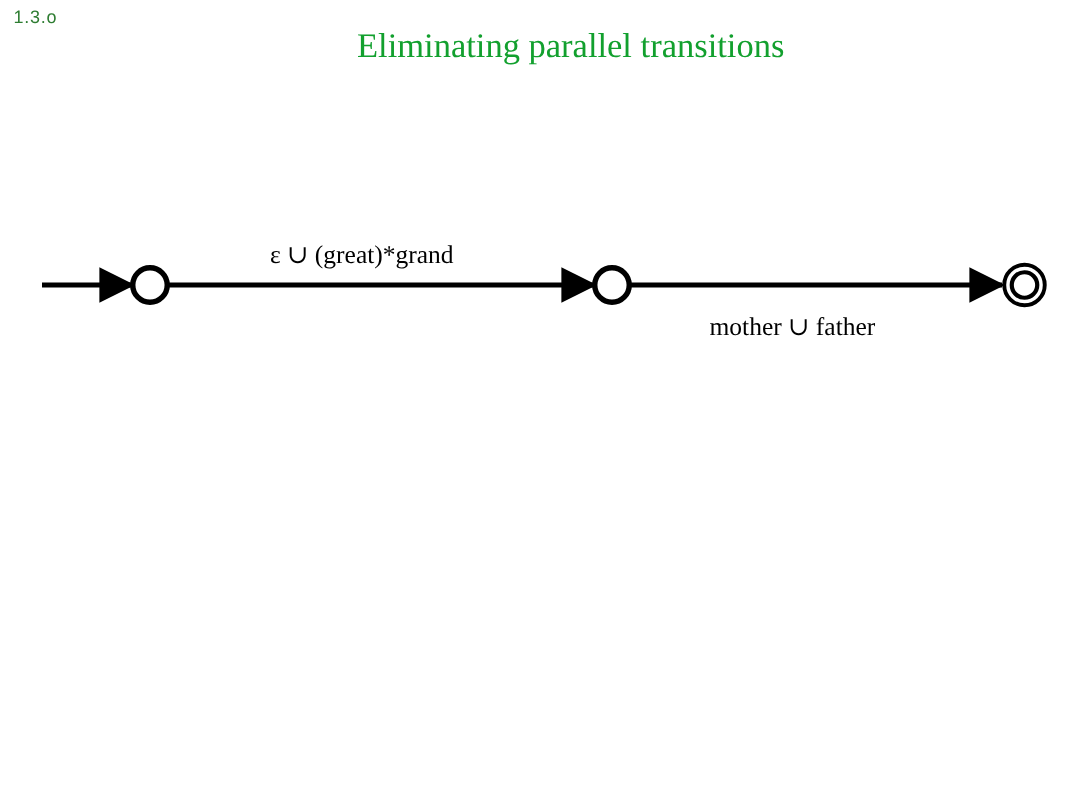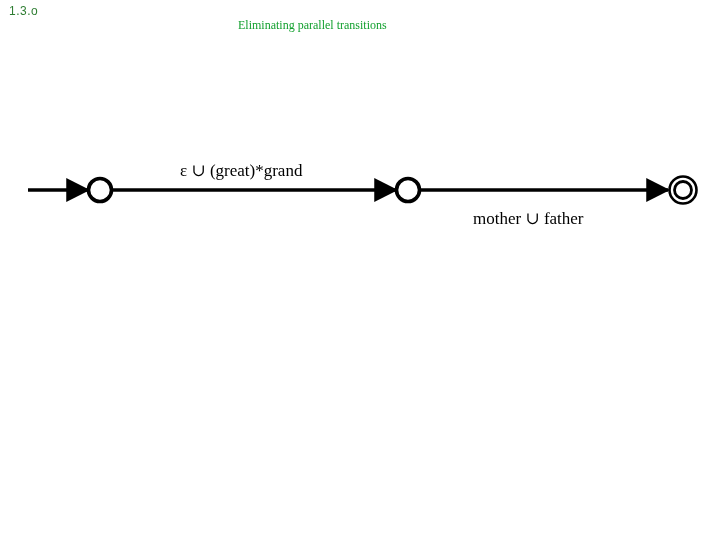--- a/index.html
+++ b/index.html
@@ -24,21 +24,21 @@
     font-size: 12px;
     letter-spacing: 0.5px;
     color: #2e7d32;
     white-space: nowrap;
   }
   #slide-title {
     position: absolute;
     left: 238px;
     top: 18px;
     font-family: "Liberation Serif", "DejaVu Serif", serif;
-    font-size: 12px;
+    font-size: 23px;
     color: #12a02e;
     white-space: nowrap;
   }
   #automaton {
     position: absolute;
     left: 0;
     top: 0;
     width: 720px;
     height: 540px;
   }

